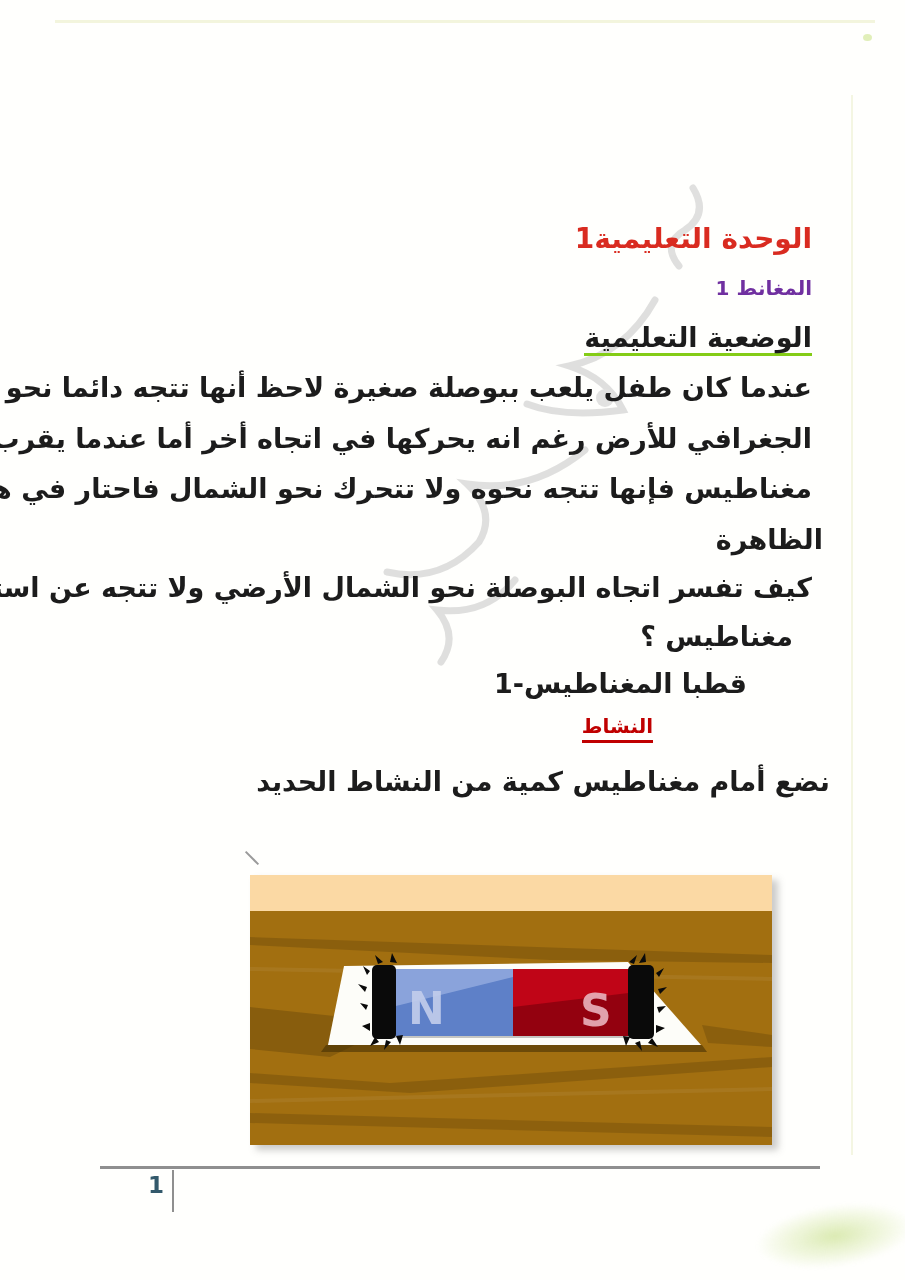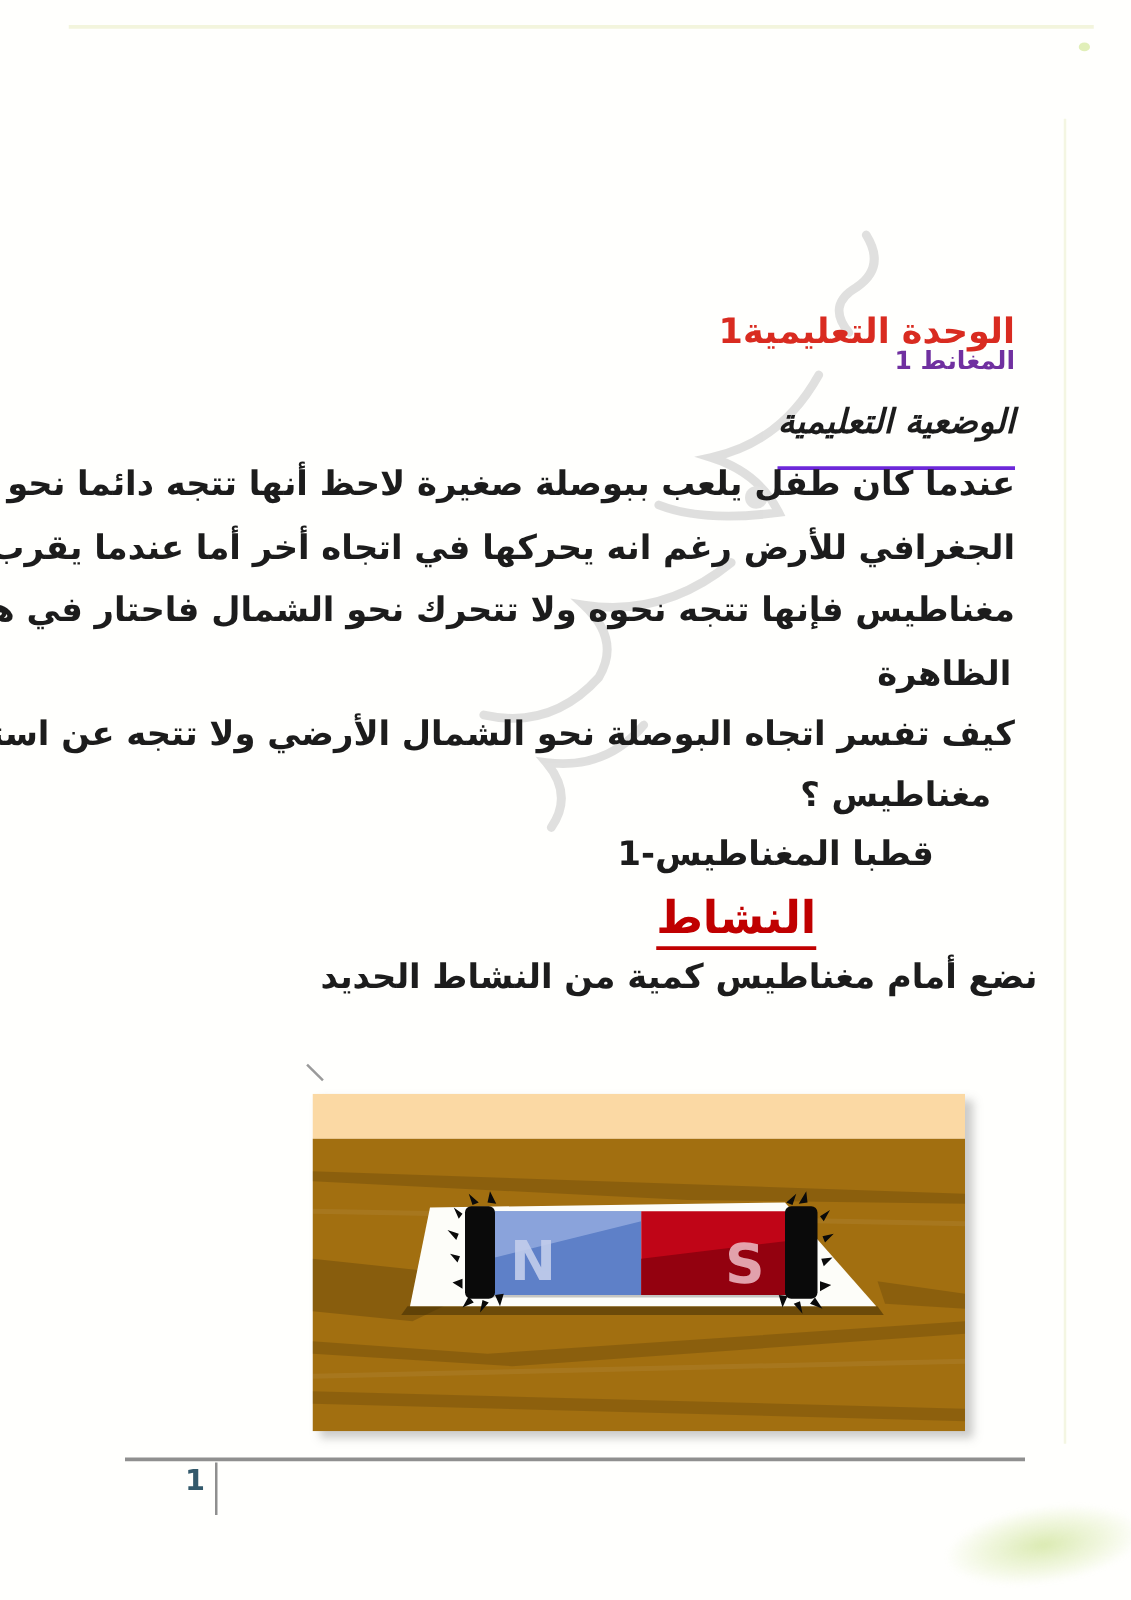--- a/index.html
+++ b/index.html
@@ -5,24 +5,24 @@
   html,body{margin:0;padding:0;}
   body{
     width:905px;height:1280px;position:relative;overflow:hidden;
     background:#fffffd;
     font-family:"DejaVu Sans","Liberation Sans",sans-serif;
   }
   .txt{
     position:absolute;direction:rtl;white-space:nowrap;
     font-weight:bold;color:#1c1c1c;font-size:27px;
   }
-  .title-red{font-size:28px;color:#d92b20;margin-top:26px;}
+  .title-red{font-size:28px;color:#d92b20;}
   .title-purple{font-size:20px;color:#7030a0;}
-  .underline-black{border-bottom:3px solid #6d28d9;padding-bottom:20px;font-style:italic;}
-  .activity{color:#c00000;border-bottom:3px solid #c00000;padding-bottom:2px;font-size:36px;}
+  .underline-black{border-bottom:3px solid #84cc16;padding-bottom:0;}
+  .activity{color:#c00000;border-bottom:3px solid #c00000;padding-bottom:2px;font-size:20px;}
   .figure{
     position:absolute;left:250px;top:875px;width:522px;height:270px;
     box-shadow:6px 5px 7px rgba(140,140,140,.45);
   }
   .footer-rule{position:absolute;left:100px;top:1166px;width:720px;height:3px;background:#8f8f8f;}
   .page-number{position:absolute;left:148px;top:1172px;font-size:23px;font-weight:bold;color:#33596b;}
   .page-number-bar{position:absolute;left:172px;top:1170px;width:2px;height:42px;background:#8f8f8f;}
   .artifact-top-line{position:absolute;left:55px;top:20px;right:30px;height:3px;background:#f3f5dd;}
   .artifact-right-line{position:absolute;left:851px;top:95px;width:2px;height:1060px;background:#f4f6e2;}
   .artifact-green-glow{
@@ -57,21 +57,21 @@
 
 <div class="txt title-red" style="top:222px;right:93px;">الوحدة التعليمية1</div>
 
 <div class="txt title-purple" style="top:276px;right:93px;">المغانط 1</div>
 
 <div class="txt underline-black" style="top:322px;right:93px;">الوضعية التعليمية</div>
 
 <div class="txt" style="top:372px;right:93px;">عندما كان طفل يلعب ببوصلة صغيرة لاحظ أنها تتجه دائما نحو الشمال</div>
 <div class="txt" style="top:423px;right:93px;">الجغرافي للأرض رغم انه يحركها في اتجاه أخر أما عندما يقرب منه</div>
 <div class="txt" style="top:473px;right:93px;">مغناطيس فإنها تتجه نحوه ولا تتحرك نحو الشمال فاحتار في هذه</div>
-<div class="txt" style="top:524px;right:96px;">الظاهرة</div>
+<div class="txt" style="top:524px;right:82px;">الظاهرة</div>
 <div class="txt" style="top:572px;right:93px;">كيف تفسر اتجاه البوصلة نحو الشمال الأرضي ولا تتجه عن استعمال</div>
 <div class="txt" style="top:621px;right:112px;">مغناطيس ؟</div>
 
 <div class="txt" style="top:668px;right:158px;">قطبا المغناطيس-1</div>
 
 <div class="txt activity" style="top:714px;right:252px;">النشاط</div>
 
 <div class="txt" style="top:766px;right:75px;">نضع أمام مغناطيس كمية من النشاط الحديد</div>
 
 <svg class="figure" viewBox="0 0 522 270">

